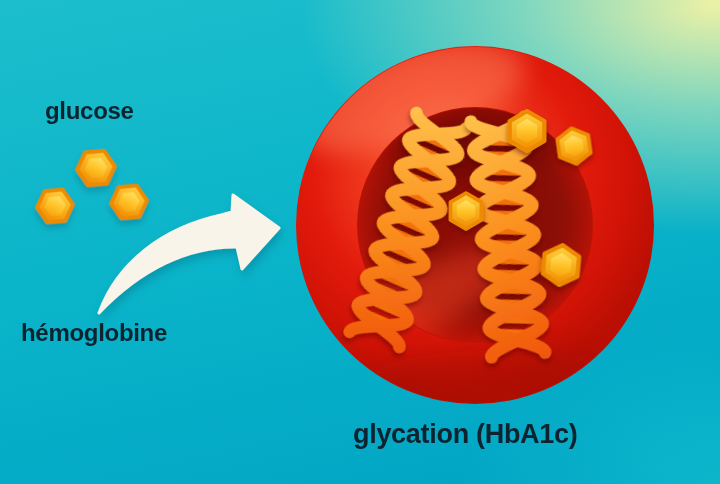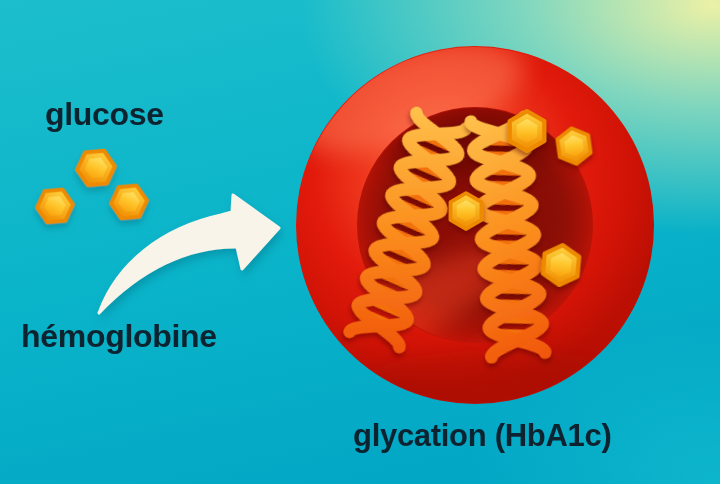--- a/index.html
+++ b/index.html
@@ -12,29 +12,29 @@
     background:
       radial-gradient(115% 95% at 99% 1%, rgba(240,242,165,0.98) 0%, rgba(222,240,180,0.55) 22%, rgba(150,225,200,0) 50%),
       radial-gradient(60% 55% at 100% 100%, rgba(30,205,213,0.45) 0%, rgba(30,205,213,0) 60%),
       linear-gradient(168deg, #1CBECC 0%, #0AB4C9 48%, #00A3C4 100%);
   }
   .art{position:absolute;left:0;top:0;}
   .label{
     position:absolute;
     color:#0D2330;
     font-weight:bold;
-    font-size:32px;
+    font-size:24px;
     letter-spacing:-0.3px;
     line-height:1.05;
     white-space:nowrap;
     user-select:none;
   }
   .label-glucose{left:45px;top:98px;}
   .label-hemoglobin{left:21px;top:320px;text-align:right;}
-  .label-glycation{left:353px;top:420px;font-size:31px;}
+  .label-glycation{left:353px;top:420px;font-size:27px;}
 </style>
 </head>
 <body>
 
 <div class="canvas">
 
   <svg class="art" width="720" height="484" viewBox="0 0 720 484">
     <defs>
       <radialGradient id="ringGrad" cx="0.42" cy="0.35" r="0.62">
         <stop offset="0%" stop-color="#FF7050"></stop>

